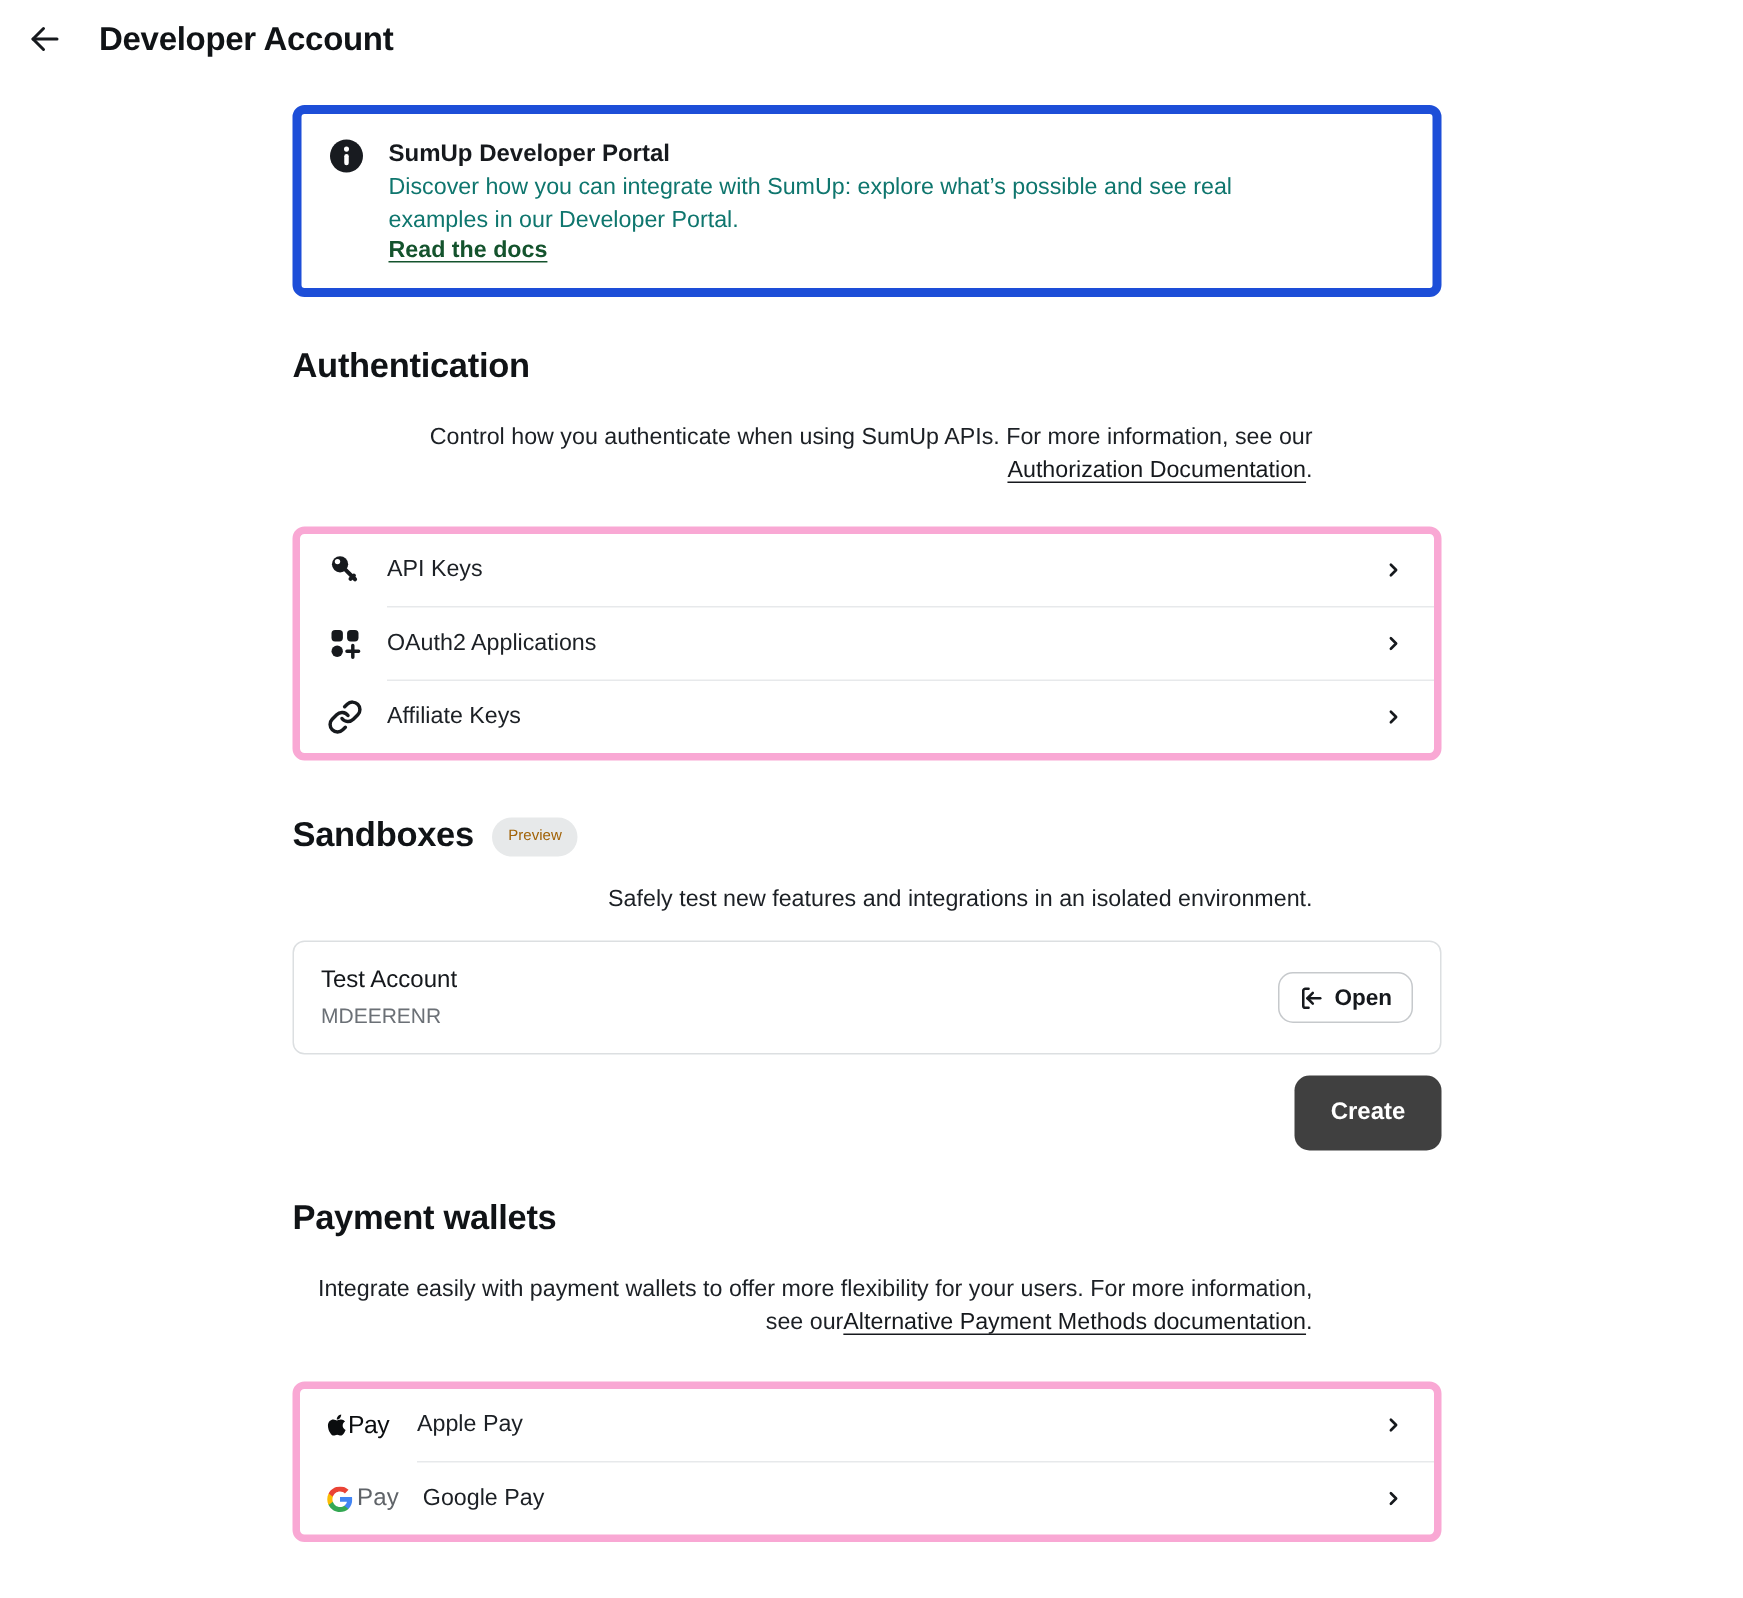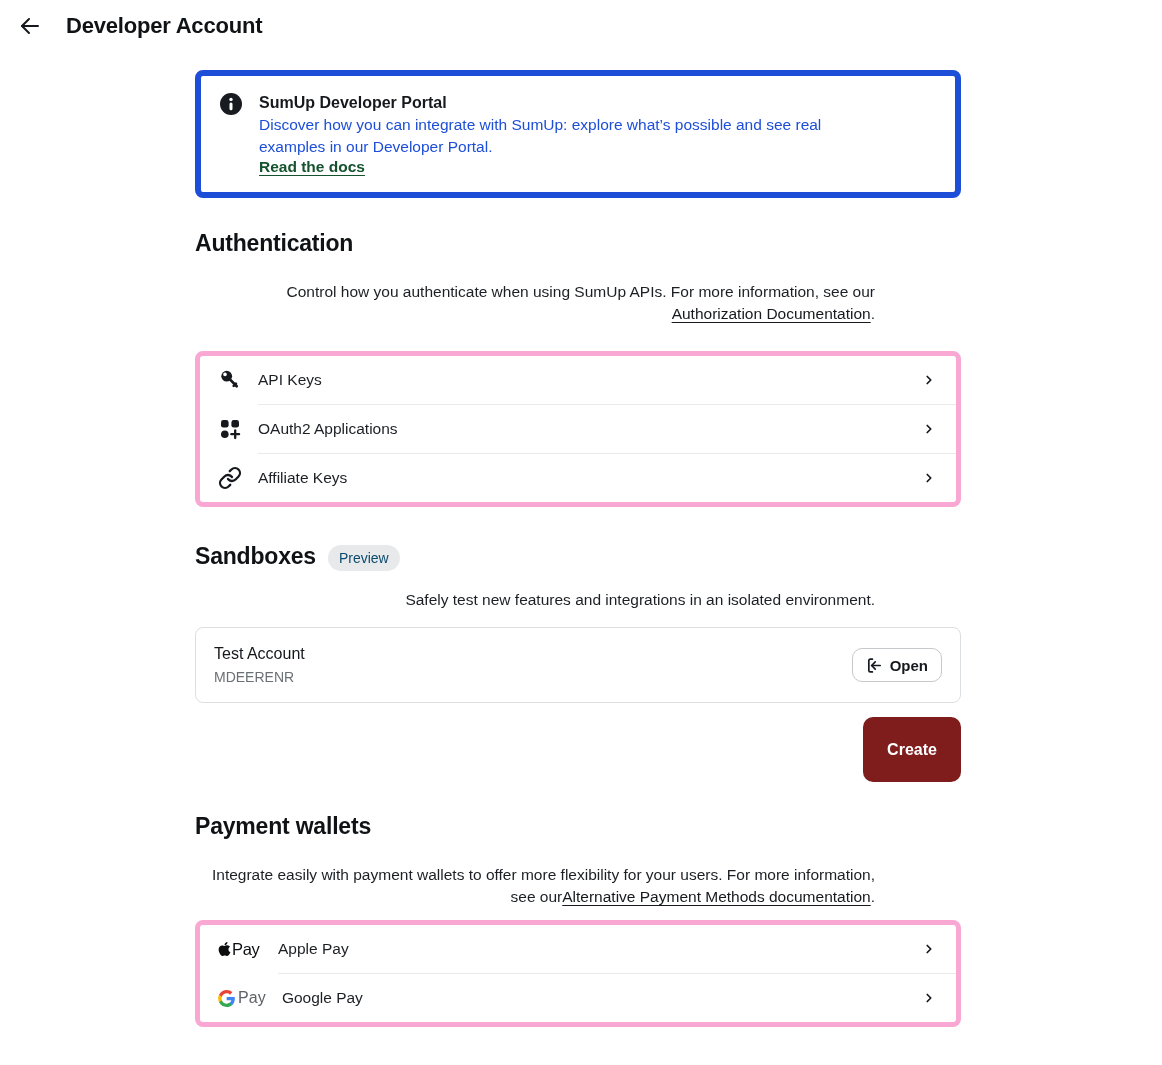--- a/index.html
+++ b/index.html
@@ -24,21 +24,21 @@
   
   .content { width: 766px; margin: 32px 0 0 195px; }
 
   
   .notice {
     border: 6px solid #1d4ed8; border-radius: 8px;
     padding: 16px; display: flex; gap: 16px; align-items: flex-start;
   }
   .notice-icon { flex: 0 0 24px; height: 24px; margin-left: 2px; }
   .notice-title { font-size: 16px; font-weight: 700; line-height: 22px; }
-  .notice-body { font-size: 15.5px; line-height: 22px; color: #1d4ed8; max-width: 620px; }
+  .notice-body { font-size: 15.5px; line-height: 22px; color: #0f766e; max-width: 620px; }
   .notice-link {
     display: inline-block; font-size: 15.5px; font-weight: 700;
     color: #14532d; text-decoration: underline; text-underline-offset: 3px; cursor: pointer;
   }
 
   
   h2.section-heading { font-size: 23px; font-weight: 700; letter-spacing: -0.2px; color: #101316; margin-top: 32px; }
   .section-desc { margin-top: 24px; font-size: 15.5px; line-height: 22px; color: #1c2025; max-width: 680px; text-align: right; }
   .ilink { color: #16191d; text-decoration: underline; text-underline-offset: 3px; cursor: pointer; }
 
@@ -51,40 +51,40 @@
   .row-label { margin-left: 16px; font-size: 15.5px; color: #1c2025; }
   .row-spacer { flex: 1; }
   .chevron { flex: 0 0 14px; height: 16px; display: flex; align-items: center; color: #16191d; }
   .divider { height: 1px; background: #e7e9eb; margin-left: 58px; }
   .divider.wallet-inset { margin-left: 78px; }
 
   
   .heading-row { display: flex; align-items: center; gap: 12px; margin-top: 34px; }
   .heading-row h2 { margin-top: 0; }
   .badge {
-    background: #e7e9ea; color: #0c4a6e; font-size: 14px; font-weight: 400;
+    background: #e7e9ea; color: #a16207; font-size: 10px; font-weight: 400;
     padding: 4px 11px; border-radius: 999px; line-height: 18px; margin-top: 4px; text-align: right;
   }
   .sandbox-desc { margin-top: 18px; }
   .account-card {
     border: 1px solid #dcdfe1; border-radius: 8px; margin-top: 16px;
     padding: 15px 18px; display: flex; align-items: center; justify-content: space-between;
   }
   .account-name { font-size: 16px; color: #14171b; line-height: 22px; }
   .account-id { font-size: 14px; color: #6b7076; line-height: 20px; margin-top: 2px; }
   .open-btn {
     display: flex; align-items: center; gap: 7px;
     border: 1px solid #c6c9cc; border-radius: 10px; background: #fff;
     padding: 6px 13px; height: 34px; cursor: pointer;
     font-family: "Liberation Sans", sans-serif; font-size: 15px; font-weight: 700; color: #16191d;
   }
   .create-wrap { display: flex; justify-content: flex-end; margin-top: 14px; }
   .create-btn {
-    background: #7f1d1d; color: #ffffff; border: none; border-radius: 10px;
-    min-width: 98px; height: 65px; padding: 0 24px; cursor: pointer;
+    background: #404040; color: #ffffff; border: none; border-radius: 10px;
+    min-width: 98px; height: 50px; padding: 0 24px; cursor: pointer;
     font-family: "Liberation Sans", sans-serif; font-size: 16px; font-weight: 700;
   }
 
   
   .wallet-row { padding-left: 18px; }
   .wallet-logo { flex: 0 0 44px; display: flex; align-items: center; height: 24px; }
   .apple-logo { display: flex; align-items: center; gap: 1px; color: #0b0d0f; }
   .apple-logo .pay-text { font-size: 16.5px; font-weight: 500; letter-spacing: -0.3px; }
   .google-logo { display: flex; align-items: center; gap: 3px; }
   .google-logo .pay-text { font-size: 16px; color: #5f6368; letter-spacing: 0.1px; }
@@ -204,21 +204,21 @@
     </button>
   </div>
 
   <div class="create-wrap">
     <button class="create-btn">Create</button>
   </div>
 
   <h2 class="section-heading" style="margin-top:31px">Payment wallets</h2>
   <p class="section-desc"><span>Integrate easily with payment wallets to offer more flexibility for your users. For more information, see our</span><a class="ilink">Alternative Payment Methods documentation</a><span>.</span></p>
 
-  <div class="card" style="margin-top:12px">
+  <div class="card" style="margin-top:28px">
     <div class="row wallet-row">
       <div class="wallet-logo">
         <span class="apple-logo">
           <span>
             <svg width="13" height="16" viewBox="0 0 384 512" fill="currentColor">
                 <path d="M318.7 268.7c-.2-36.7 16.4-64.4 50-84.8-18.8-26.9-47.2-41.7-84.7-44.6-35.5-2.7-74.3 20.7-88.5 20.7-15 0-49.4-19.7-76.4-19.7C63.3 141.2 4 184.8 4 273.5q0 39.3 14.4 81.2c12.8 36.7 59 126.7 107.2 125.2 25.2-.6 43-17.9 75.8-17.9 31.8 0 48.3 17.9 76.4 17.9 48.6-.7 90.4-82.5 102.6-119.3-65.2-30.7-61.7-90-61.7-91.9zm-56.6-164.2c27.3-32.4 24.8-61.9 24-72.5-24.1 1.4-52 16.4-67.9 34.9-17.5 19.8-27.8 44.3-25.6 71.9 26.1 2 49.9-11.4 69.5-34.3z"></path>
               </svg>
           </span>
           <span class="pay-text">Pay</span>
         </span>

